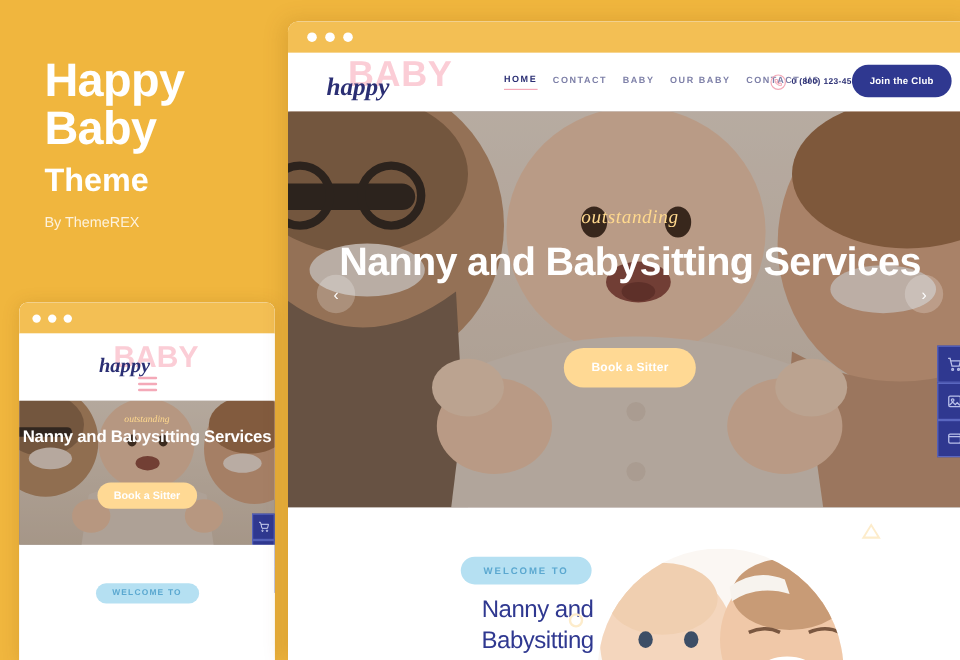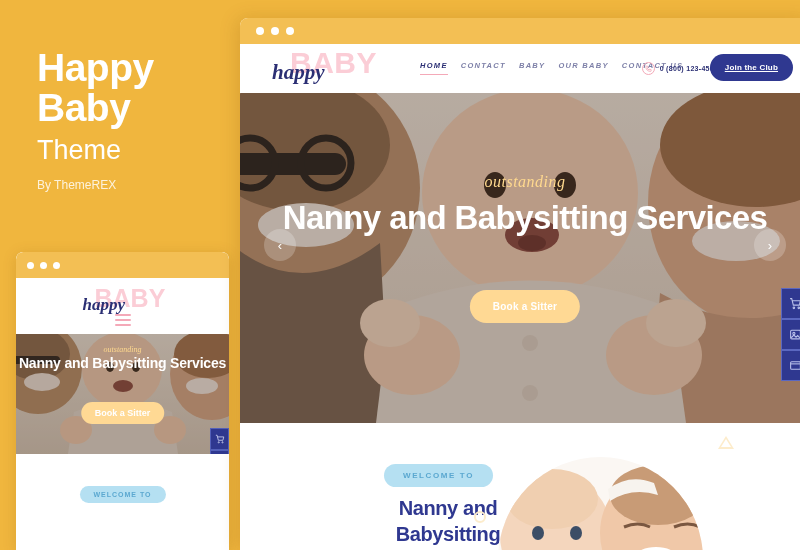--- a/index.html
+++ b/index.html
@@ -14,21 +14,21 @@
   .promo {
     position:absolute; left:0; top:0; width:240px; height:550px;
   }
   .promo-title {
     position:absolute; left:37px; top:48px;
     font-size:39px; line-height:40px; font-weight:bold;
     color:#ffffff; letter-spacing:-0.5px; width:190px;
   }
   .promo-sub {
     position:absolute; left:37px; top:135px;
-    font-size:27px; color:#ffffff; font-weight:400;
+    font-size:27px; color:#ffffff; font-weight:700;
   }
   .promo-by {
     position:absolute; left:37px; top:178px;
     font-size:12px; color:#fdf2dc; font-weight:400;
   }
 
   
   .mobile-win {
     position:absolute; left:16px; top:252px; width:213px; height:298px;
     border-radius:7px 7px 0 0; overflow:hidden;
@@ -112,39 +112,39 @@
   .logo { position:absolute; left:28px; top:2px; width:120px; height:42px; }
   .logo .baby {
     position:absolute; left:22px; top:0; font-size:30px; font-weight:bold;
     color:#fbcdd6; letter-spacing:0.5px;
   }
   .logo .happy {
     position:absolute; left:4px; top:14px; font-size:21px;
     color:#2b2f74; font-family:"Liberation Serif",serif; font-style:italic; font-weight:bold;
   }
   .menu {
-    position:absolute; left:180px; top:17px; display:flex; gap:13px; font-style:italic;
+    position:absolute; left:180px; top:17px; display:flex; gap:13px; align-items:center;
   }
   .menu a {
     font-size:7.5px; letter-spacing:1.3px; color:#7e80a8; text-decoration:none;
     font-weight:bold; white-space:nowrap; padding-bottom:4px;
   }
   .menu a.active { color:#2b2f74; border-bottom:1.4px solid #f4a9b8; }
   .phone {
     position:absolute; right:96px; top:18px; display:flex; align-items:center; gap:5px;
   }
   .phone .ring {
     width:13px; height:13px; border-radius:50%; border:1.2px solid #f4a9b8;
     display:flex; align-items:center; justify-content:center; color:#f4a9b8; font-size:7px;
   }
   .phone span { font-size:7px; font-weight:bold; color:#2b2f74; letter-spacing:.3px; }
   .join {
     position:absolute; right:17px; top:10px; background:#2f3890; color:#fff;
     font-size:8px; font-weight:bold; padding:9px 15px; border-radius:17px;
-    white-space:nowrap; letter-spacing:.2px;text-decoration:underline;
+    white-space:nowrap; letter-spacing:.2px;
   }
 
   
   .hero { position:relative; height:330px; overflow:hidden; background:#6a5749; }
   .hero .photo { position:absolute; inset:0; }
   .hero .tint { position:absolute; inset:0; background:rgba(62,44,30,.32); }
   .hero-out {
     position:absolute; top:80px; left:0; right:0; text-align:center;
     font-size:16px; color:#ffd98e; font-family:"Liberation Serif",serif;
     font-style:italic; letter-spacing:.5px;
@@ -176,21 +176,21 @@
 
   
   .welcome-sec { position:relative; height:130px; background:#fff; overflow:hidden; }
   .wel-badge {
     position:absolute; top:41px; left:144px;
     background:#b5e0f2; color:#5ba8d0; font-size:8px; font-weight:bold;
     letter-spacing:1.6px; padding:7px 19px; border-radius:14px; white-space:nowrap;
   }
   .wel-h2 {
     position:absolute; top:72px; left:128px; width:160px; text-align:center;
-    font-size:20px; font-weight:bold; color:#2f3890; line-height:26px;
+    font-size:20px; font-weight:normal; color:#2f3890; line-height:26px;
     letter-spacing:-0.4px;
   }
   .wel-photo {
     position:absolute; left:258px; top:34px; width:205px; height:110px;
     border-radius:103px 103px 0 0; overflow:hidden;
   }
   .deco-circle {
     position:absolute; left:234px; top:88px; width:12px; height:12px;
     border-radius:50%; border:2px solid #fdeccb;
   }

